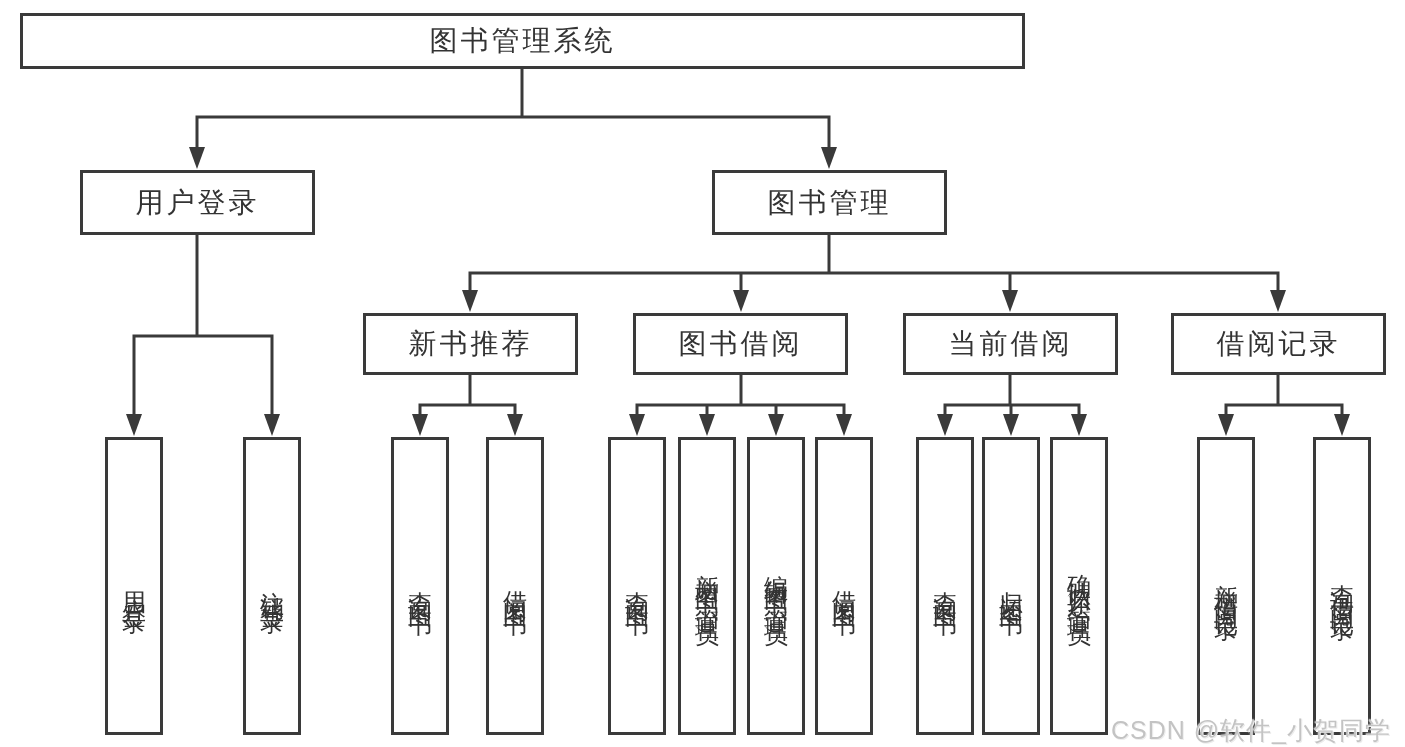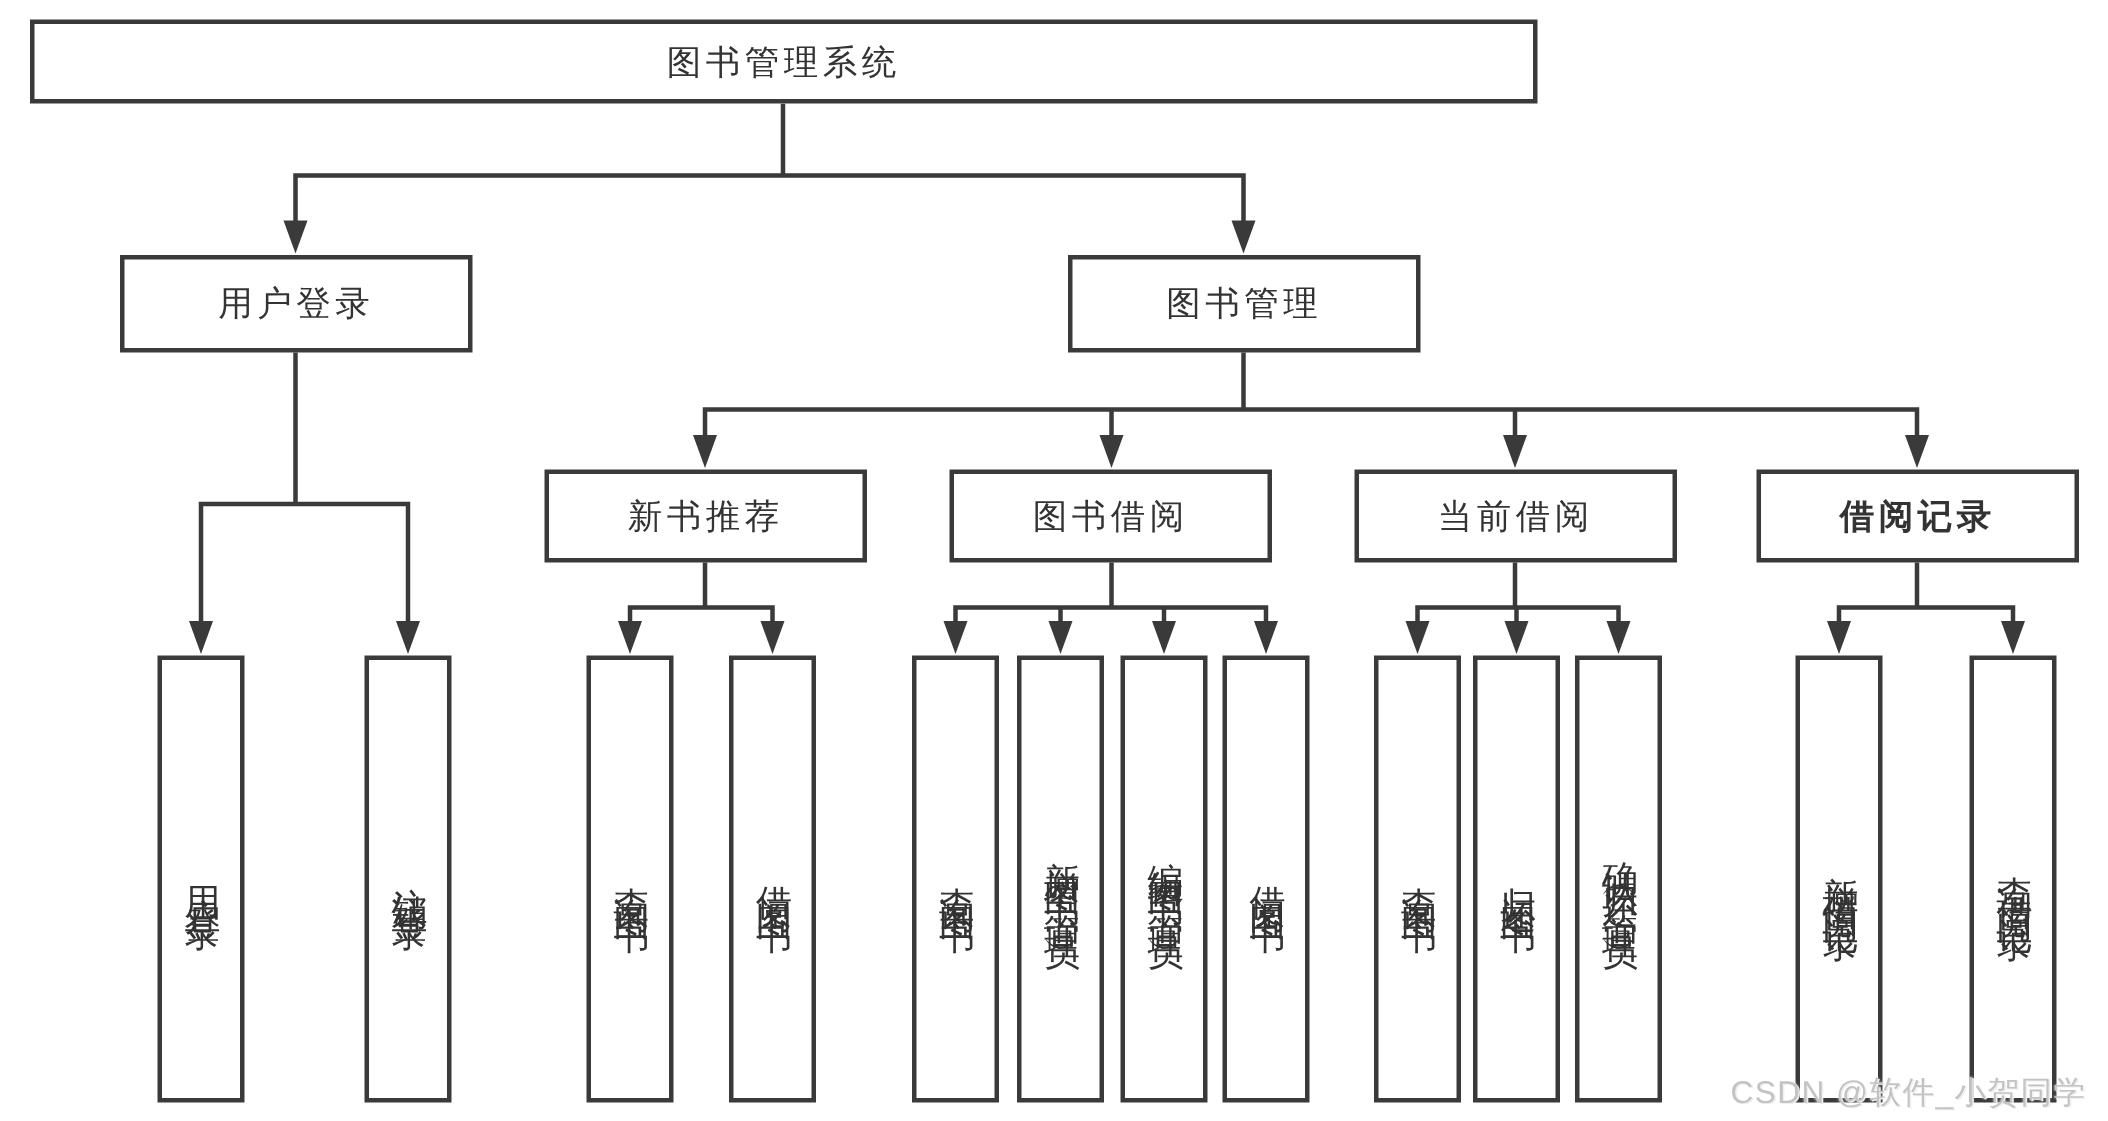--- a/index.html
+++ b/index.html
@@ -21,42 +21,42 @@
   }
   .node{
     position:absolute;
     box-sizing:border-box;
     border:3px solid var(--line);
     background:var(--bg);
     display:flex;align-items:center;justify-content:center;
     color:var(--text);
   }
   .h-node{ 
-    font-size:23px;
+    font-size:28px;
     letter-spacing:3px;
     white-space:nowrap;
   }
   .root-node{left:20px;top:13px;width:1005px;height:56px;}
   .l2-node{top:170px;width:235px;height:65px;}
   .l3-node{top:313px;width:215px;height:62px;}
   .v-node{ 
     top:437px;width:58px;height:298px;
   }
   .v-node .vtext{
     writing-mode:vertical-rl;
     text-orientation:mixed;
     font-size:24px;
     letter-spacing:7px;
     line-height:1;
     white-space:nowrap;
   }
   #watermark{
     position:absolute;
     right:14px;top:714px;
-    font-size:21px;
+    font-size:25px;
     letter-spacing:1px;
     color:#c3c3c3;
     text-shadow:0 0 2px #ffffff, 1px 1px 0 #e9e9e9;
     white-space:nowrap;
   }
 </style>
 </head>
 <body>
 
 <div id="canvas">
@@ -133,21 +133,21 @@
 
   <div class="node h-node l3-node" style="left:363px;">
     <span>新书推荐</span>
   </div>
   <div class="node h-node l3-node" style="left:633px;align-items:center;">
     <span>图书借阅</span>
   </div>
   <div class="node h-node l3-node" style="left:903px;">
     <span>当前借阅</span>
   </div>
-  <div class="node h-node l3-node" style="left:1171px;font-weight:bold;">
+  <div class="node h-node l3-node" style="left:1171px;">
     <span>借阅记录</span>
   </div>
 
   <div class="node v-node" style="left:105px;">
     <span class="vtext">用户登录</span>
   </div>
   <div class="node v-node" style="left:243px;">
     <span class="vtext">注销登录</span>
   </div>
 

